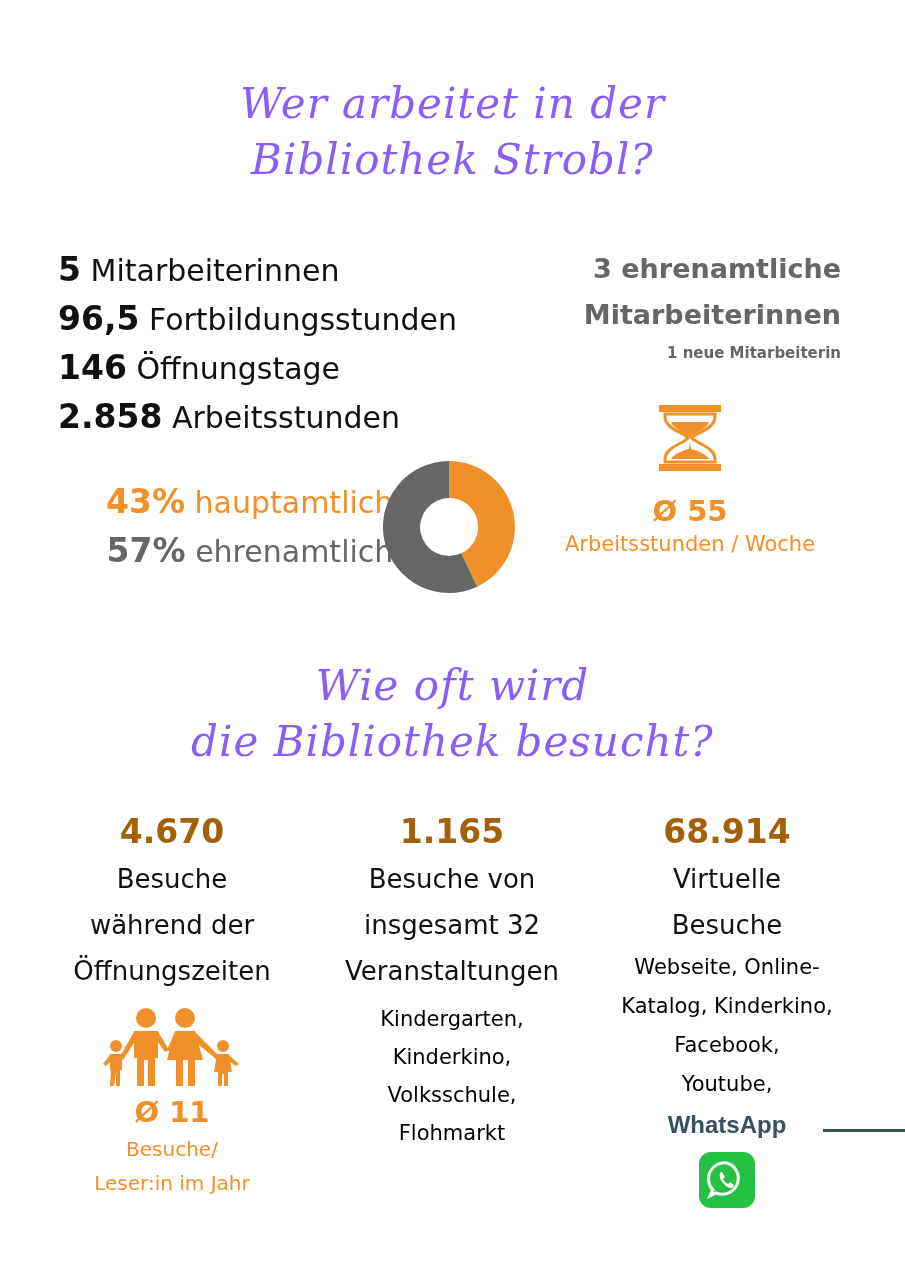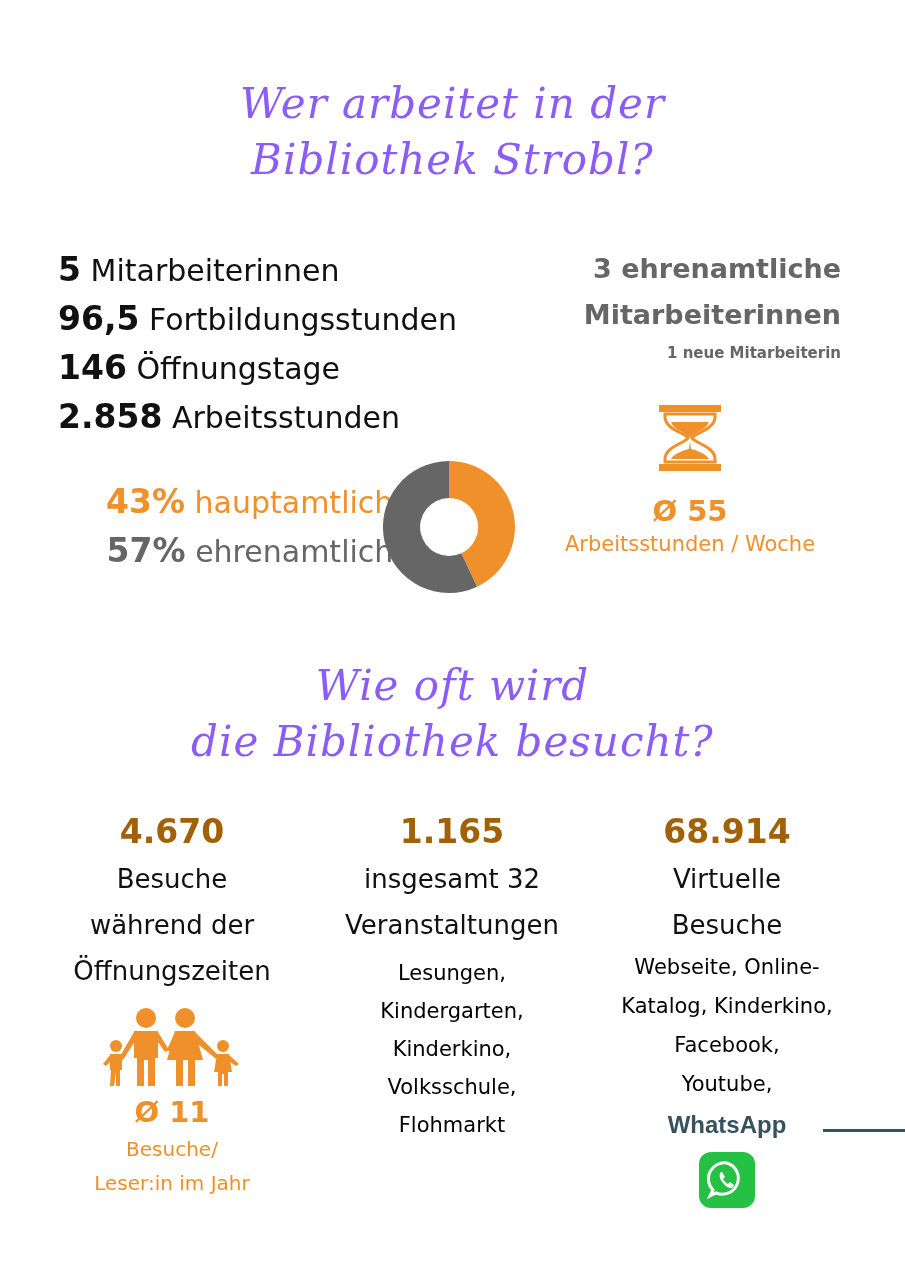--- a/index.html
+++ b/index.html
@@ -123,24 +123,24 @@
     <path d="M114 46 L126 46 L129 64 L125 64 L125 78 L121 78 L121 66 L119 66 L119 78 L115 78 L115 64 L111 64 Z"></path>
     <path d="M126 47 L136 56 L133 58 L124 52 Z"></path>
   </svg>
   <div class="avg-o">Ø 11</div>
   <div class="avg-o-label">Besuche/</div>
   <div class="avg-o-label">Leser:in im Jahr</div>
 </div>
 
 <div id="col2" class="col">
   <div class="num">1.165</div>
+  <div class="desc">Besuche von</div>
   <div class="desc">insgesamt 32</div>
   <div class="desc">Veranstaltungen</div>
   <div class="sub-list">
-    <div class="sub">Lesungen,</div>
     <div class="sub">Kindergarten,</div>
     <div class="sub">Kinderkino,</div>
     <div class="sub">Volksschule,</div>
     <div class="sub">Flohmarkt</div>
   </div>
 </div>
 
 <div id="col3" class="col">
   <div class="num">68.914</div>
   <div class="desc">Virtuelle</div>

